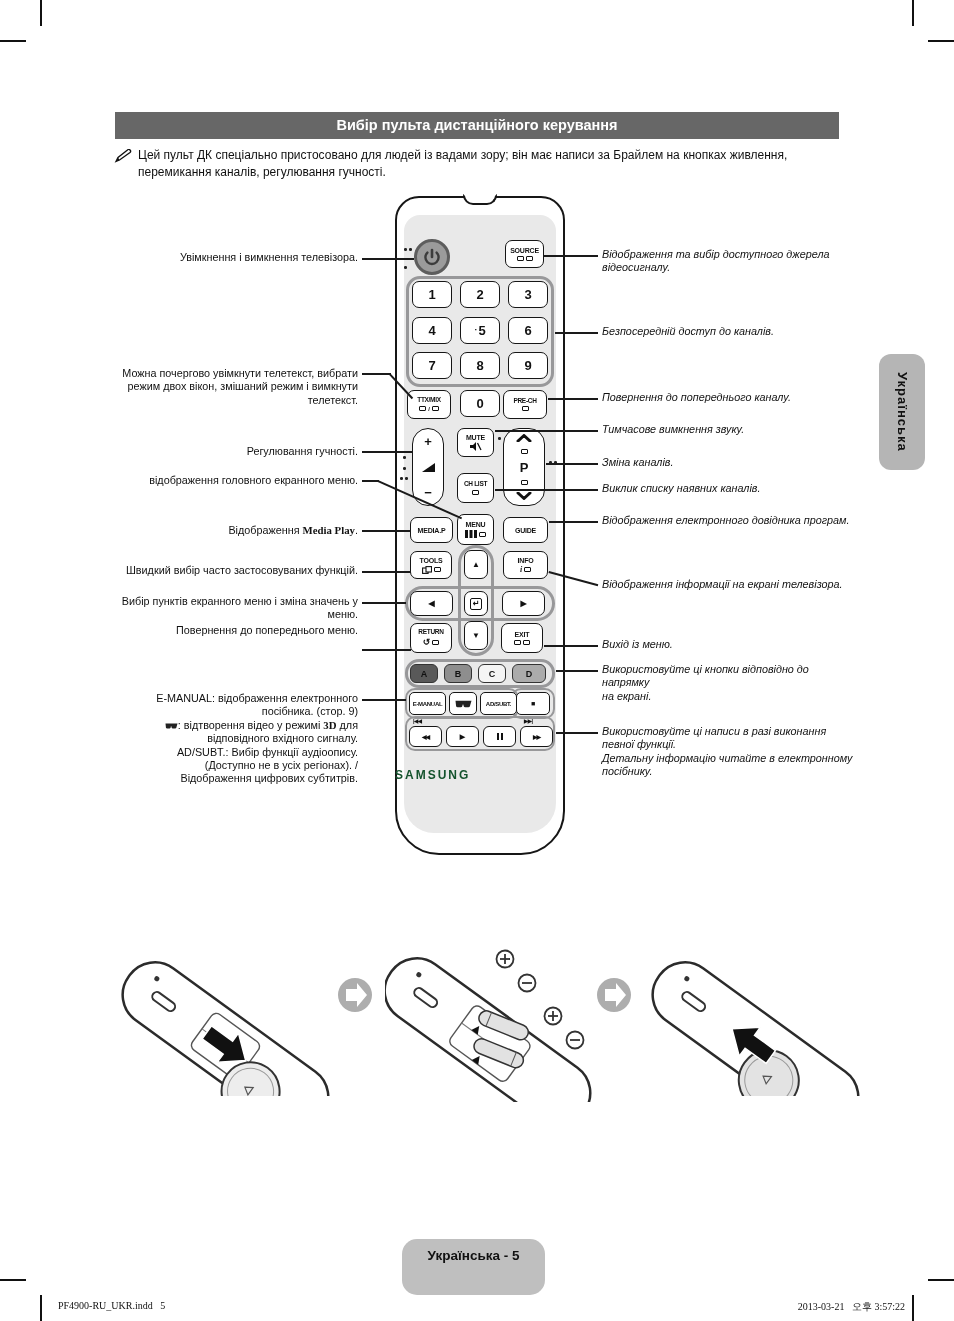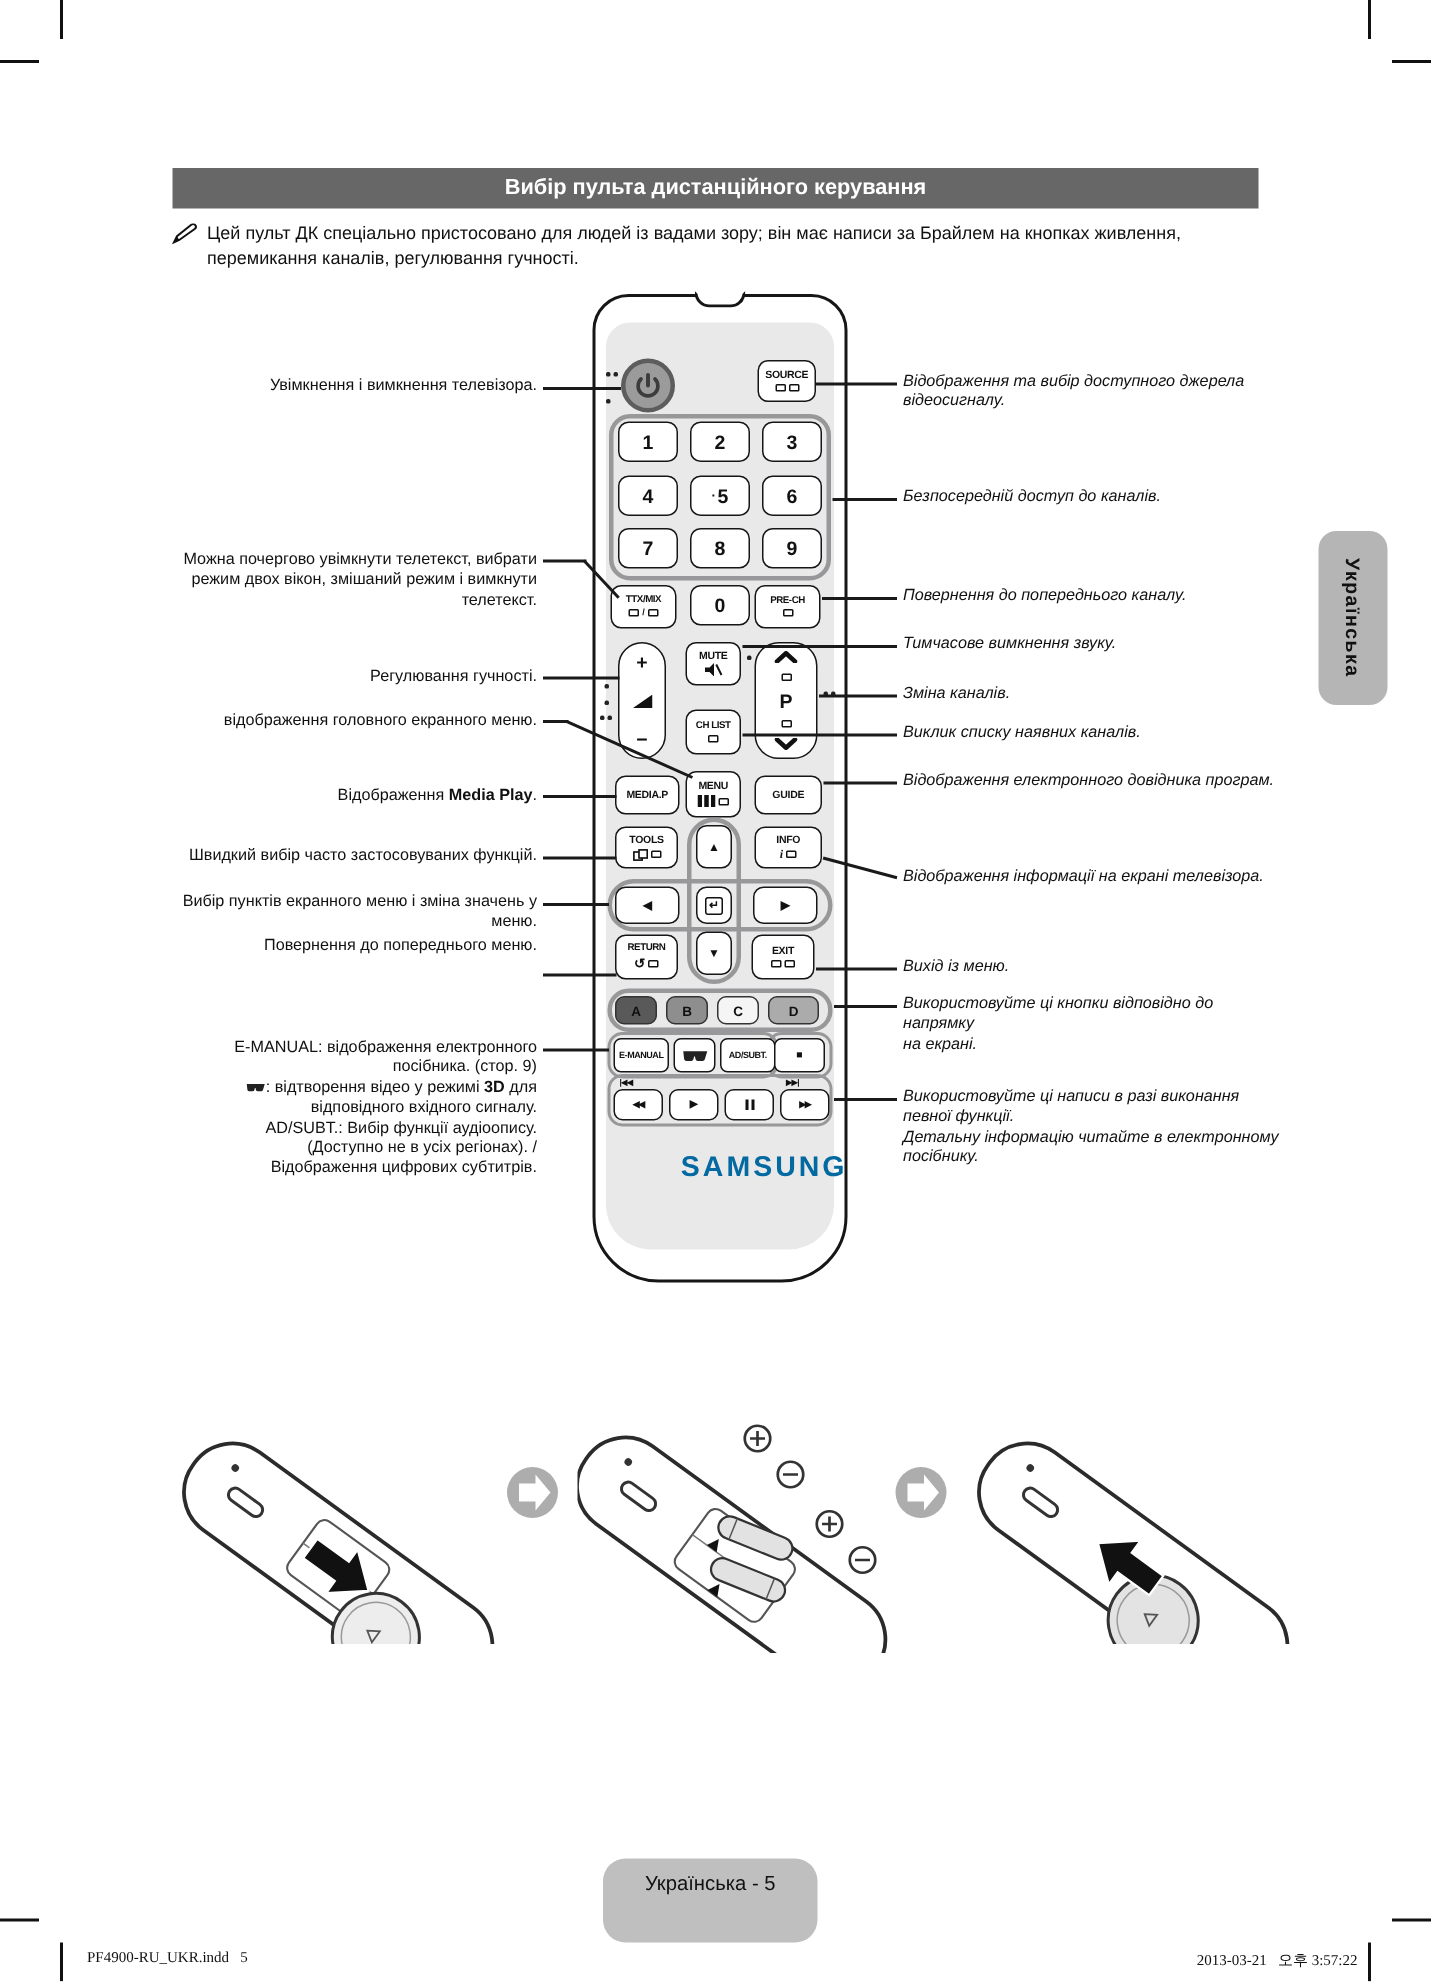--- a/index.html
+++ b/index.html
@@ -10,21 +10,21 @@
   .crop{position:absolute;background:#111;}
   
   .titlebar{position:absolute;left:115px;top:112px;width:724px;height:27px;background:#676767;
             color:#fff;font-weight:bold;font-size:14.5px;text-align:center;line-height:27px;}
   
   .note-text{position:absolute;left:138px;top:147px;font-size:12px;line-height:17px;}
   
   .co{position:absolute;font-size:10.8px;line-height:13.4px;color:#111;}
   .co.l{right:596px;width:250px;text-align:right;}
   .co.r{left:602px;width:255px;text-align:left;font-style:italic;}
-  .co b{font-weight:bold;}
+  .co b{font-weight:bold;font-family:Liberation Serif, serif;}
   
   .ln{position:absolute;height:1.5px;background:#1a1a1a;}
   .ln.diag{transform-origin:0 0;}
   
   .remote-body{position:absolute;left:395px;top:196px;width:170px;height:659px;background:#fff;
                border:2px solid #161616;border-radius:24px 24px 44px 44px;box-sizing:border-box;}
   .remote-notch{position:absolute;left:463px;top:194px;width:34px;height:11px;background:#fff;
                 border:2px solid #161616;border-top:2px solid #fff;border-radius:0 0 10px 10px;box-sizing:border-box;}
   .remote-panel{position:absolute;left:404px;top:215px;width:152px;height:618px;background:#e9e9e9;
                 border-radius:16px 16px 30px 30px;}
@@ -43,31 +43,31 @@
          display:flex;align-items:center;justify-content:center;}
   .dot{position:absolute;width:2.5px;height:2.5px;border-radius:50%;background:#222;}
   .mb{display:inline-block;width:7px;height:5px;border:1px solid #111;border-radius:1px;box-sizing:border-box;}
   .icorow{display:flex;align-items:center;gap:2px;margin-top:2px;}
   .arrowglyph{font-size:8px;}
   .enter-ic{display:inline-block;border:1.2px solid #111;border-radius:2px;font-size:8px;padding:1px 2px;font-weight:bold;}
   .ret-ic{font-size:9px;font-weight:bold;}
   .pausebars{display:flex;gap:2px;}
   .pausebars span{display:block;width:2px;height:7px;background:#111;}
   .skip{position:absolute;font-size:5.5px;font-weight:bold;letter-spacing:-0.5px;color:#111;}
-  .samsung{position:absolute;left:395px;top:768px;width:170px;text-align:right;
-           font-size:19px;font-weight:bold;letter-spacing:2px;color:#0369a1;}
+  .samsung{position:absolute;left:395px;top:768px;width:170px;text-align:left;
+           font-size:12px;font-weight:bold;letter-spacing:2px;color:#14532d;}
   
   .cbtn{position:absolute;border:1.5px solid #333;border-radius:6px;box-sizing:border-box;
         display:flex;align-items:center;justify-content:center;font-size:9px;font-weight:bold;color:#111;}
   
   .bat-head{position:absolute;left:115px;top:899px;font-size:13px;font-weight:bold;
             border-bottom:1.5px solid #111;padding-bottom:3px;}
   
   .badge{position:absolute;left:402px;top:1239px;width:143px;height:56px;background:#bfbfbf;
-         border-radius:15px;text-align:center;font-weight:normal;font-size:13.5px;padding-top:9px;box-sizing:border-box;}
+         border-radius:15px;text-align:center;font-weight:bold;font-size:13.5px;padding-top:9px;box-sizing:border-box;}
   .sidetab{position:absolute;left:879px;top:354px;width:46px;height:116px;background:#b5b5b5;border-radius:12px;
            display:flex;align-items:center;justify-content:center;writing-mode:vertical-rl;
            font-weight:bold;font-size:13px;letter-spacing:1px;color:#111;}
   .imprint{position:absolute;top:1300px;font-family:"Liberation Serif",serif;font-size:10px;color:#111;white-space:pre;}
 </style>
 </head>
 <body>
 
 <div id="page">
 

